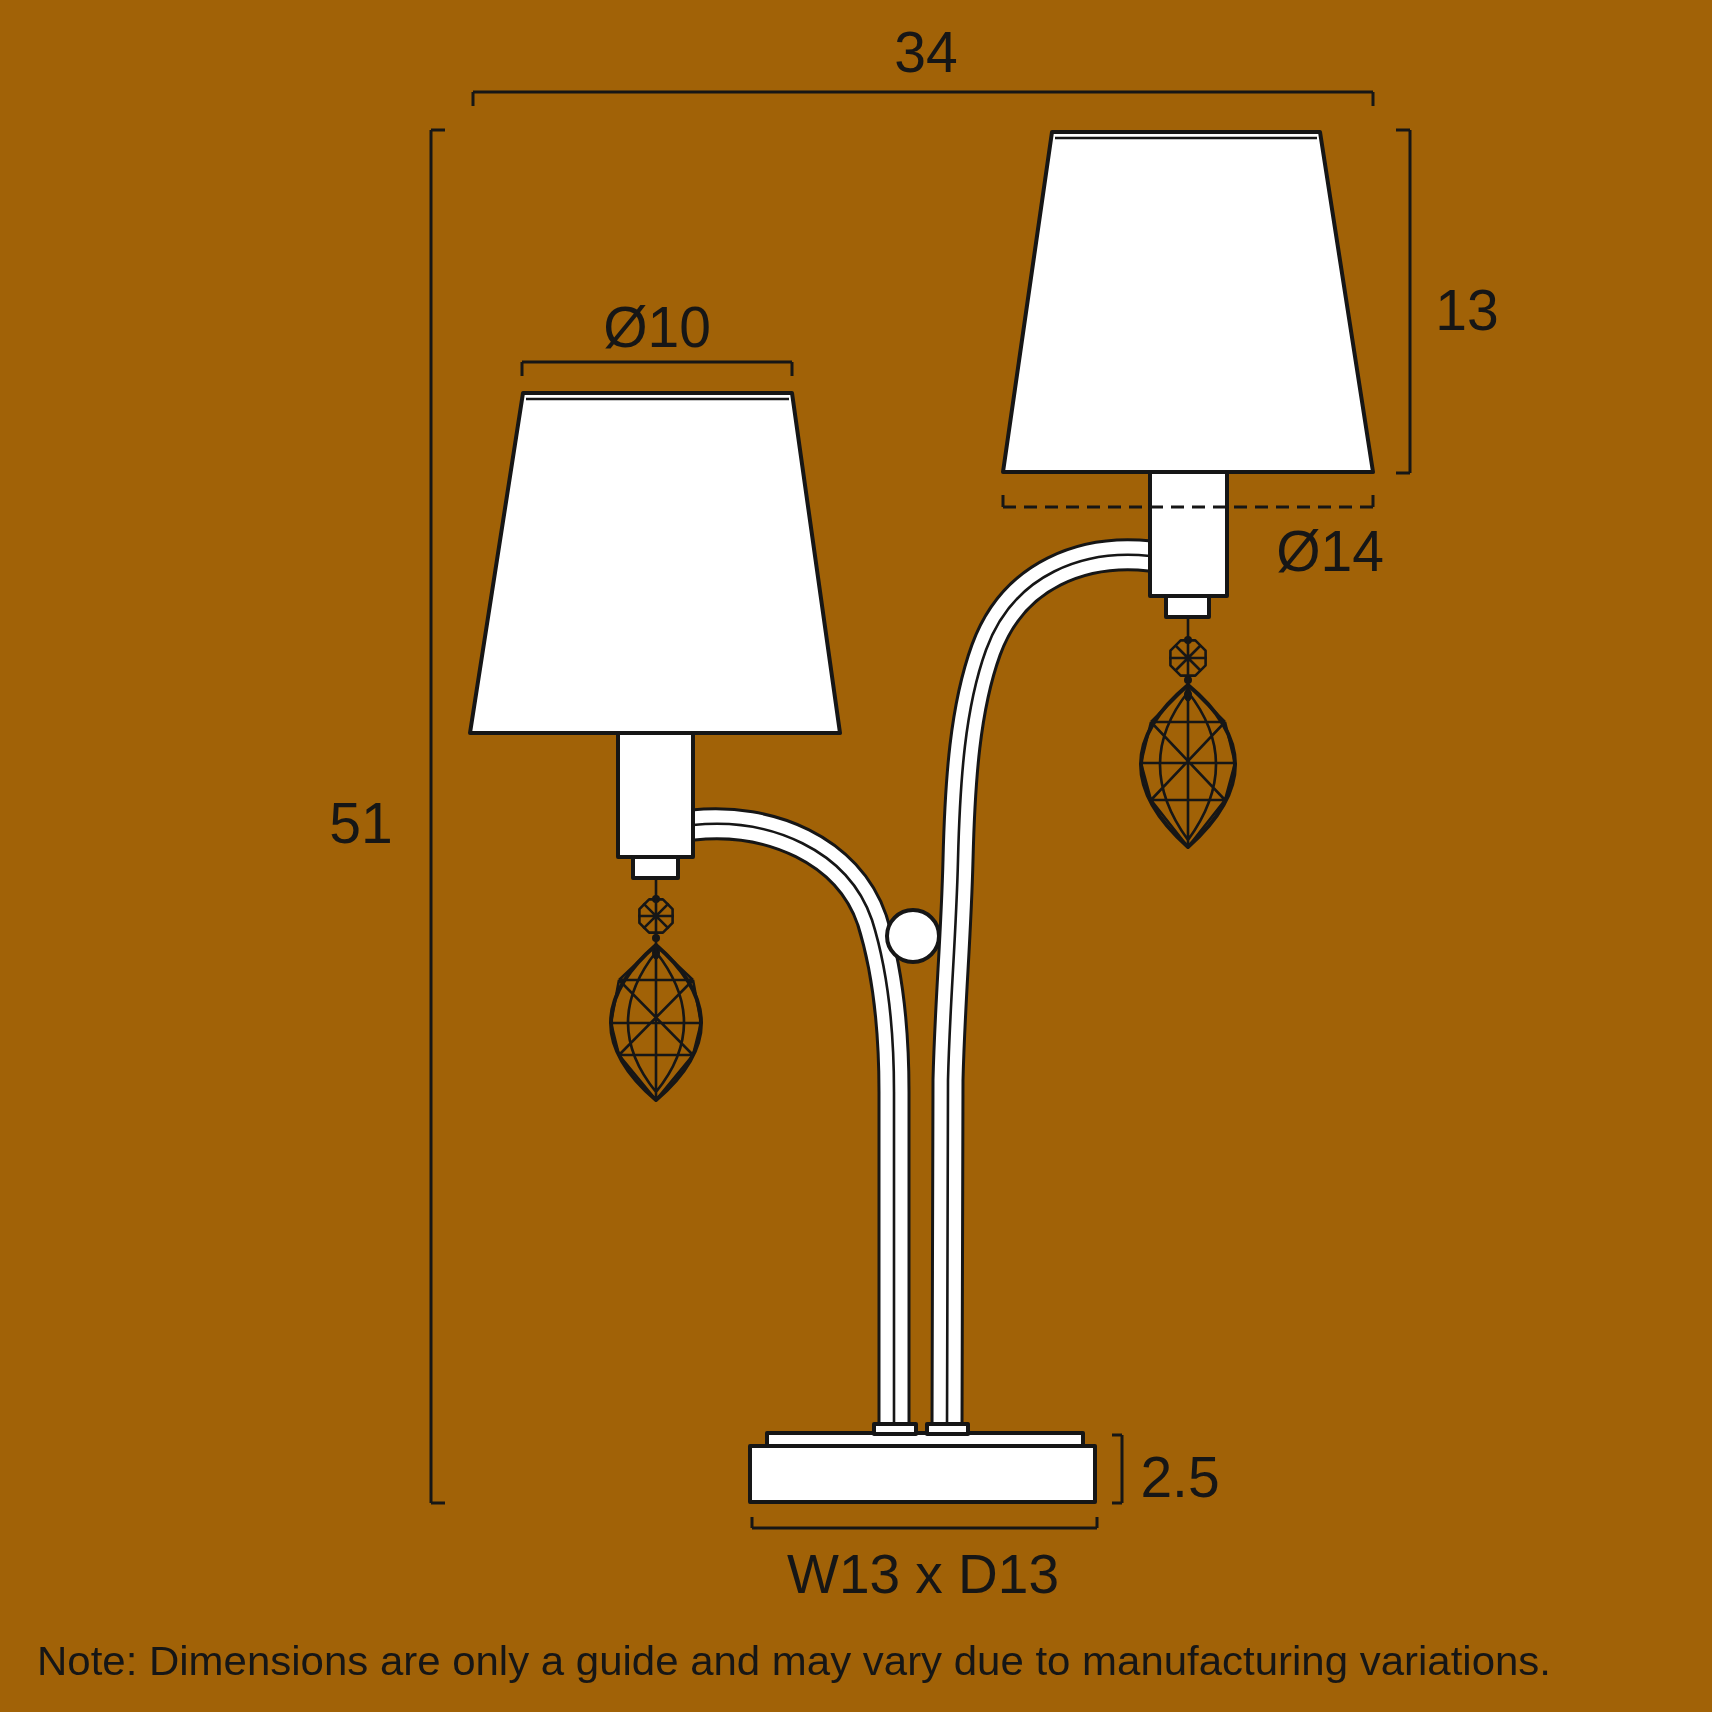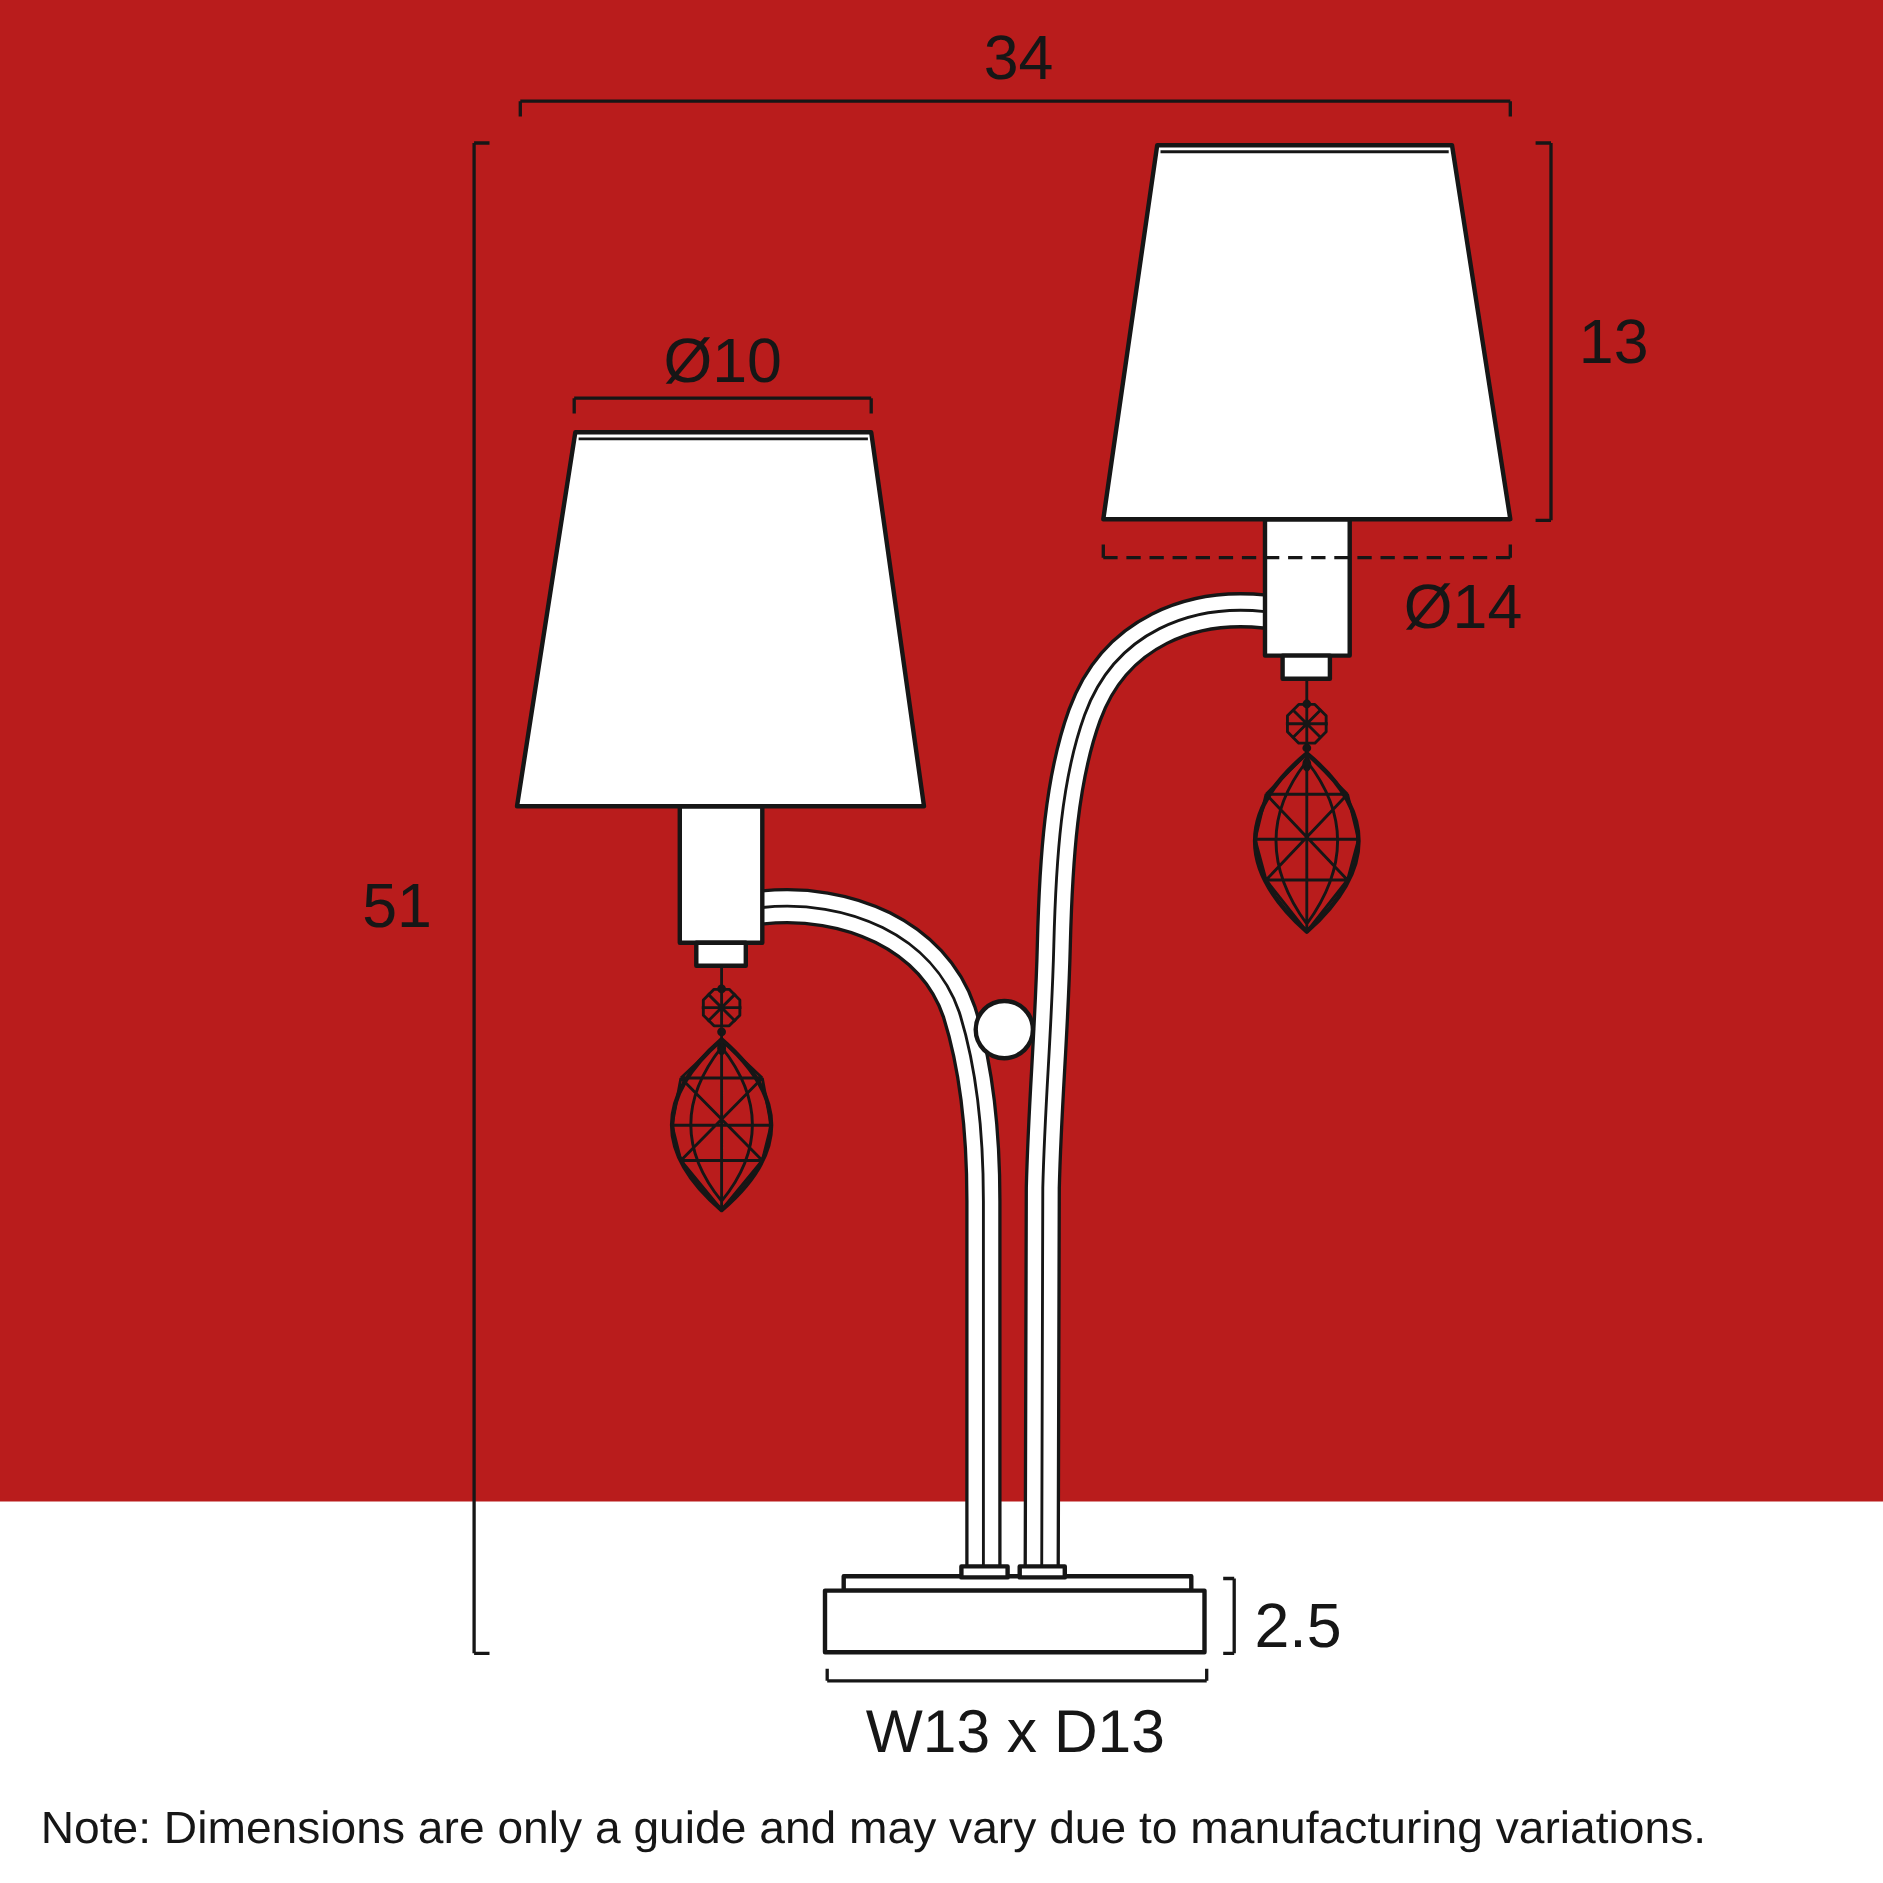--- a/index.html
+++ b/index.html
@@ -7,22 +7,22 @@
     padding: 0;
     background: #ffffff;
     width: 1712px;
     height: 1712px;
     overflow: hidden;
     font-family: "Liberation Sans", sans-serif;
   }
   .stage {
     position: relative;
     width: 1712px;
-    height: 1365px;
-    background: #b91c1c;
+    height: 1712px;
+    background: #a16207;
   }
   svg { display: block; }
   .outline { fill: none; stroke: #161616; stroke-width: 4; stroke-linejoin: round; }
   .outline-white { fill: #ffffff; stroke: #161616; stroke-width: 4; stroke-linejoin: round; }
   .tube-outer { fill: none; stroke: #161616; stroke-width: 33; }
   .tube-inner { fill: none; stroke: #ffffff; stroke-width: 27; }
   .tube-center { fill: none; stroke: #161616; stroke-width: 2.6; }
   .facet { fill: none; stroke: #161616; stroke-width: 2.6; stroke-linejoin: round; }
   .dimline { fill: none; stroke: #161616; stroke-width: 3; }
   .dimline-dashed { fill: none; stroke: #161616; stroke-width: 3; stroke-dasharray: 13 8; }

